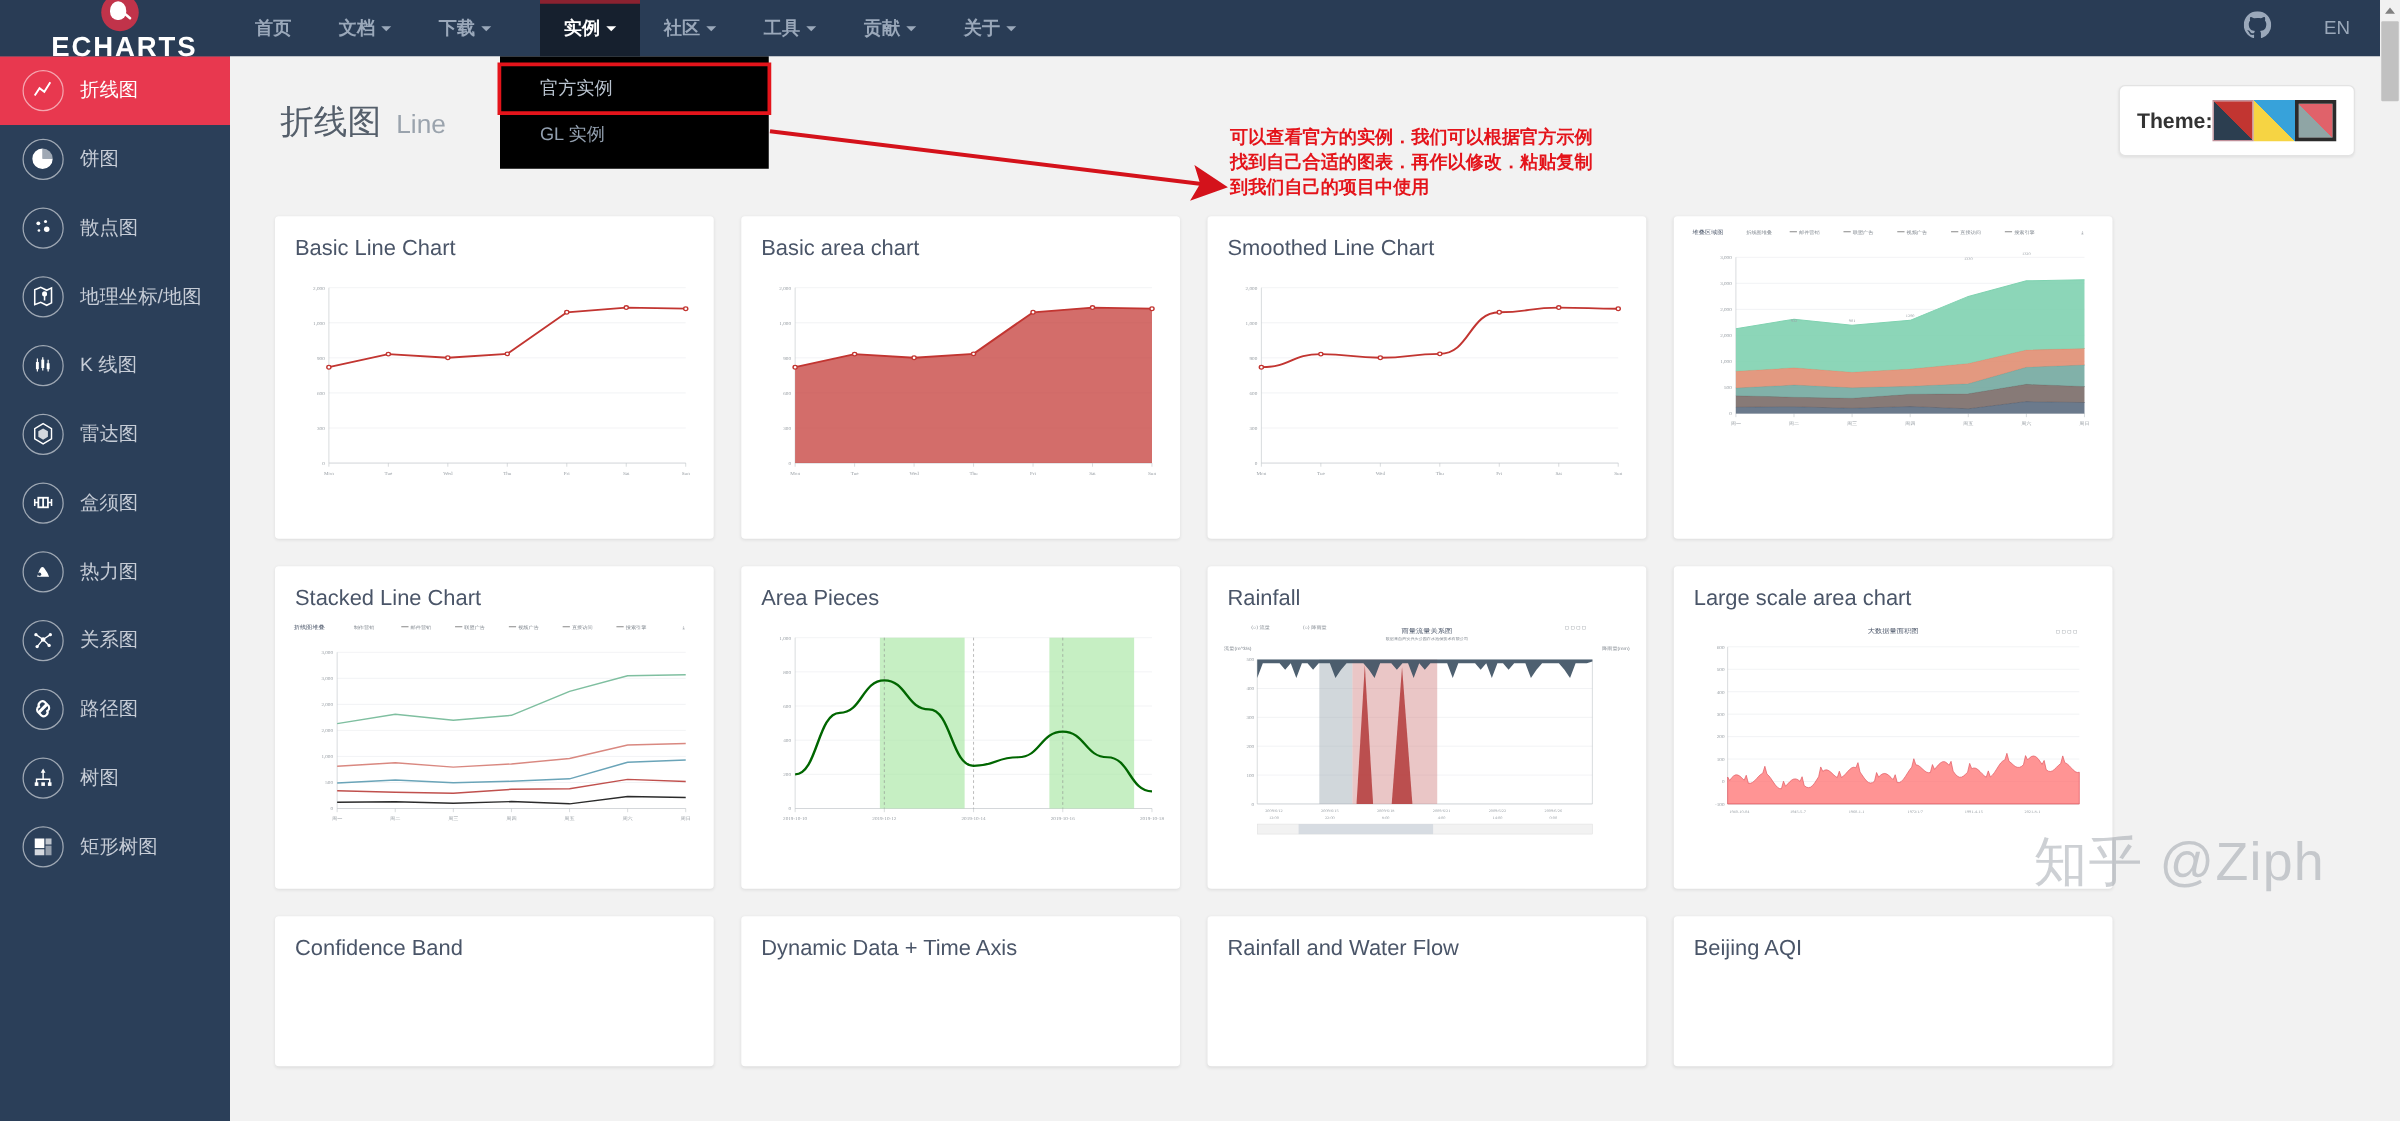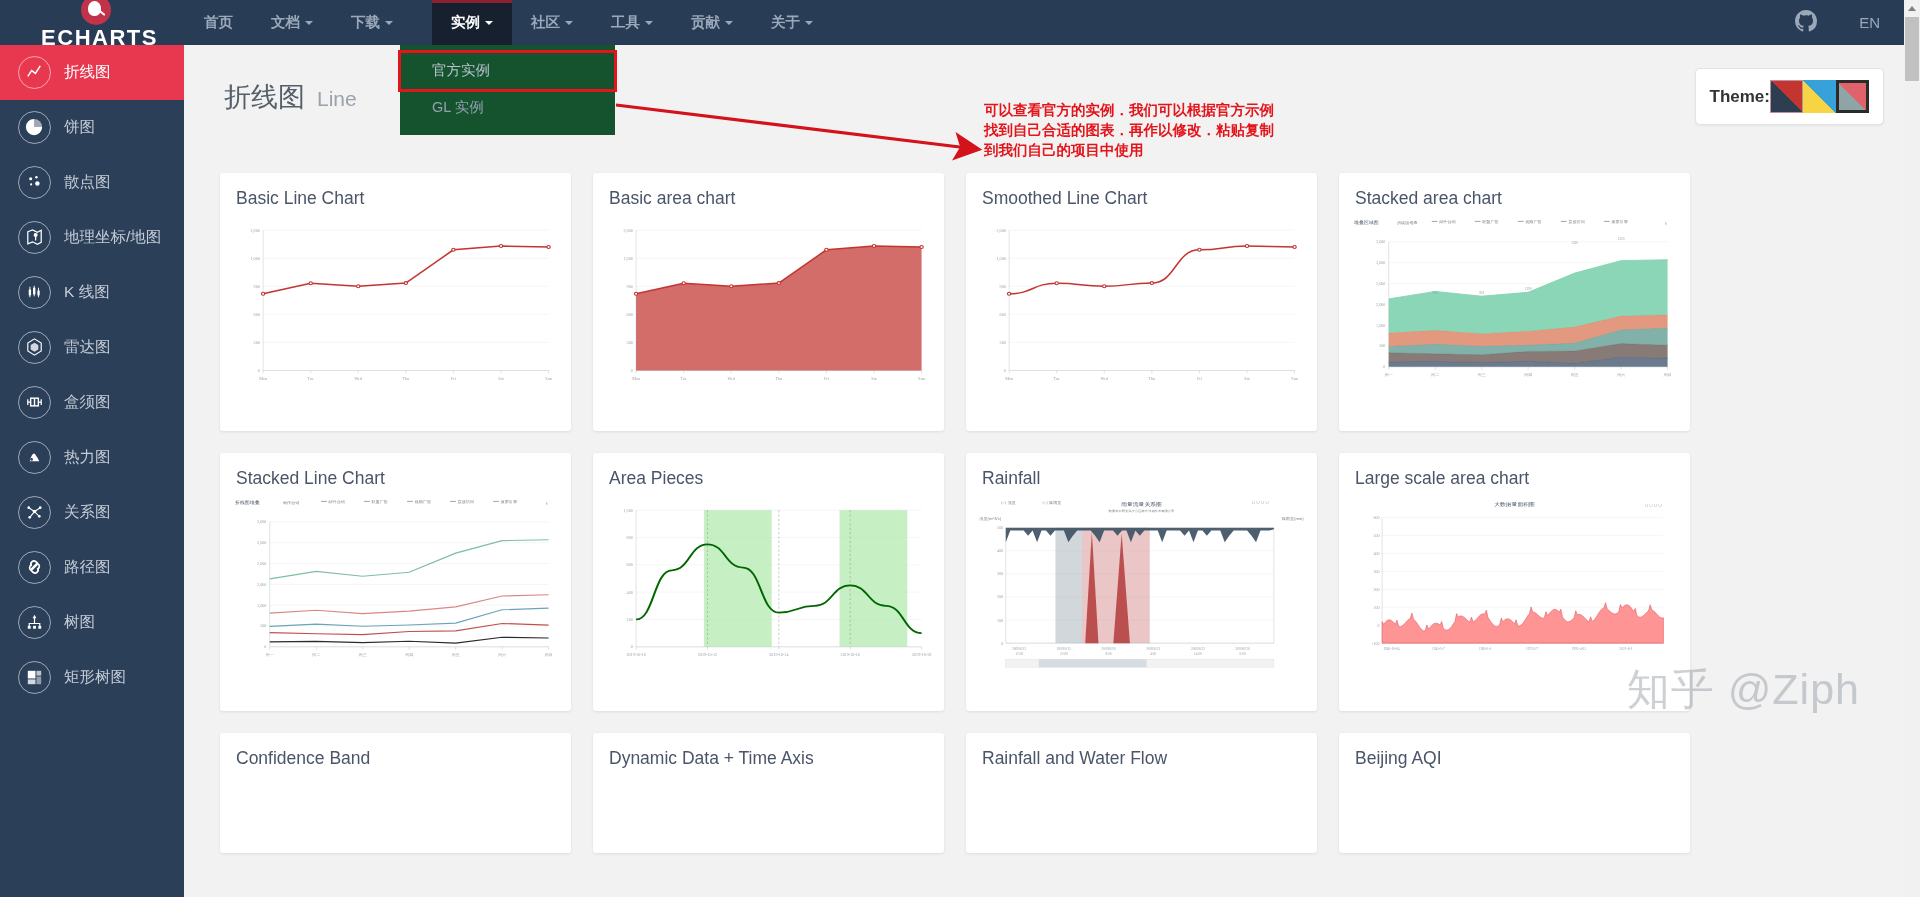--- a/index.html
+++ b/index.html
@@ -52,21 +52,21 @@
   }
   .nav-right {
     margin-left: auto; display: flex; align-items: center; padding-right: 40px; gap: 42px;
   }
   .gh-icon { color: #9aa8ba; display: block; }
   .nav-lang { color: #9aa8ba; font-size: 15px; cursor: pointer; }
 
   
   .dropdown {
     position: absolute; left: 400px; top: 45px; width: 215px;
-    background: #14532d; z-index: 55; padding: 7px 0 9px 0;
+    background: #000000; z-index: 55; padding: 7px 0 9px 0;
   }
   .dropdown-item {
     color: #93a0b0; font-size: 14.5px; padding: 9px 0 9px 32px; cursor: pointer;
   }
   .dropdown-item.hl { color: #b9c3cf; }
   .dd-highlight-box {
     position: absolute; left: 398px; top: 50px; width: 219px; height: 42px;
     border: 3px solid #e4141b; z-index: 58; pointer-events: none;
   }
 
@@ -505,21 +505,20 @@
             <circle cx="97.5" cy="90.70400000000001" r="2" fill="#fff" stroke="#c23531" stroke-width="1.4"></circle>
             <circle cx="155" cy="94.672" r="2" fill="#fff" stroke="#c23531" stroke-width="1.4"></circle>
             <circle cx="212.5" cy="90.448" r="2" fill="#fff" stroke="#c23531" stroke-width="1.4"></circle>
             <circle cx="270" cy="44.879999999999995" r="2" fill="#fff" stroke="#c23531" stroke-width="1.4"></circle>
             <circle cx="327.5" cy="39.75999999999999" r="2" fill="#fff" stroke="#c23531" stroke-width="1.4"></circle>
             <circle cx="385" cy="41.03999999999999" r="2" fill="#fff" stroke="#c23531" stroke-width="1.4"></circle>
           </svg>
         </div>
       </div>
       <div class="card">
-        <div class="card-title">Stacked area chart</div>
         <div class="card-body">
           <svg viewBox="0 0 400 260" preserveAspectRatio="none">
             <text class="mini-title" x="6" y="9">堆叠区域图</text>
             <text class="mini-legend" x="58" y="9">折线图堆叠</text>
             <line x1="100" y1="6" x2="107" y2="6" stroke="#888" stroke-width="1"></line>
             <text class="mini-legend" x="109" y="8.5">邮件营销</text>
             <line x1="152" y1="6" x2="159" y2="6" stroke="#888" stroke-width="1"></line>
             <text class="mini-legend" x="161" y="8.5">联盟广告</text>
             <line x1="204" y1="6" x2="211" y2="6" stroke="#888" stroke-width="1"></line>
             <text class="mini-legend" x="213" y="8.5">视频广告</text>

